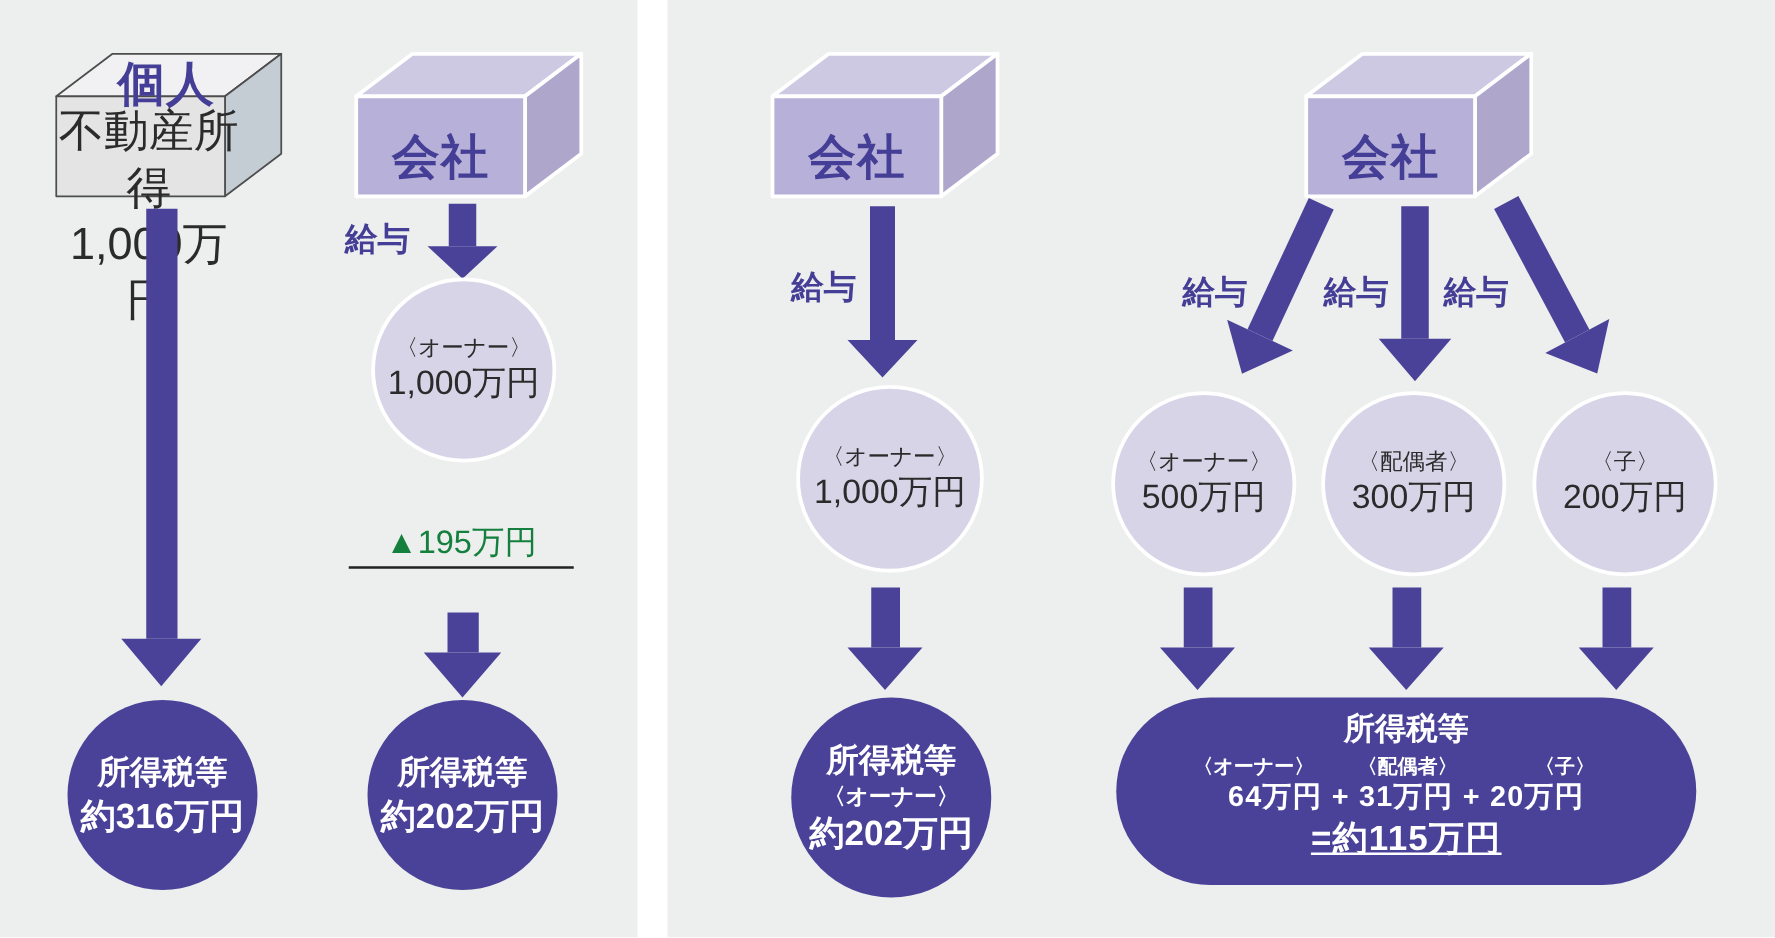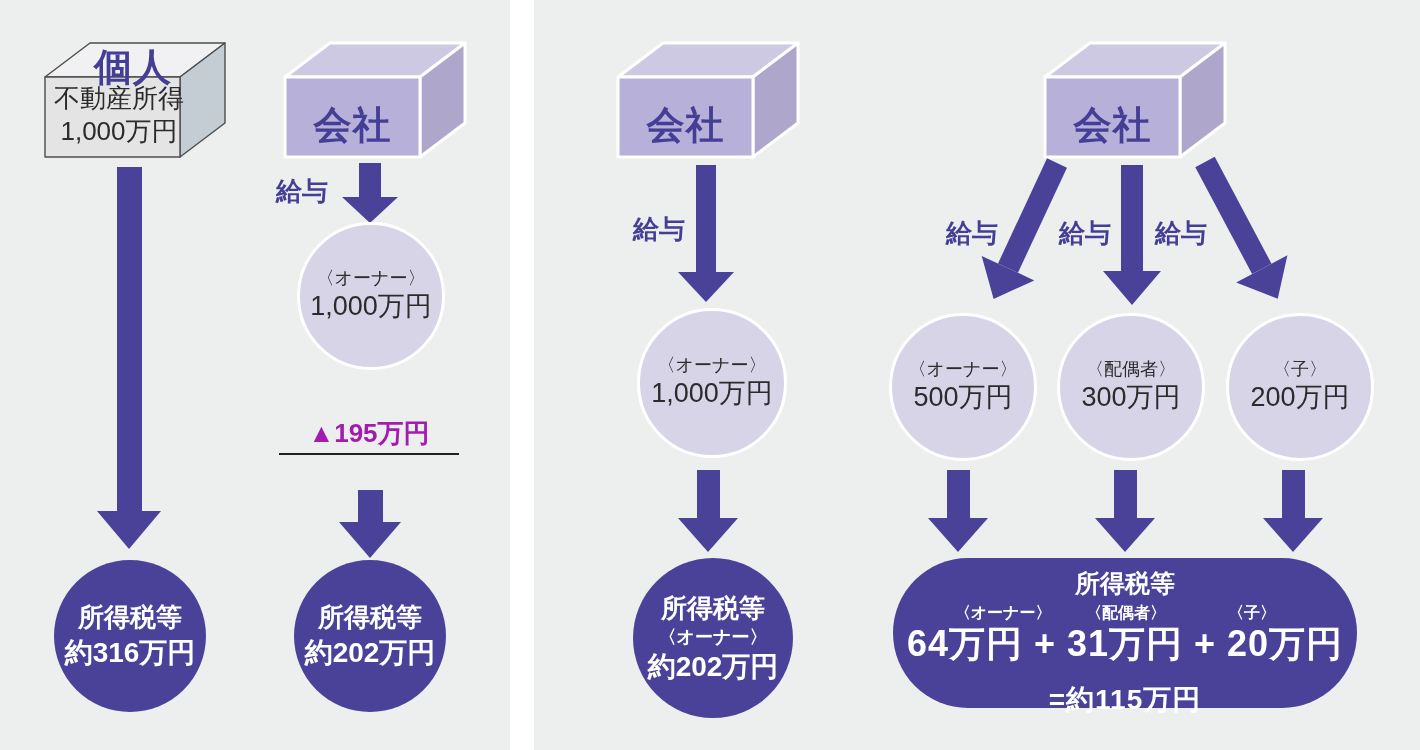--- a/index.html
+++ b/index.html
@@ -22,21 +22,21 @@
   .box3d.purple .f{fill:var(--box-front);} .box3d.purple .t{fill:var(--box-top);}
   .box3d.purple .s{fill:var(--box-side);}
   .box3d.purple polygon{stroke:#ffffff; stroke-width:3;}
   .box3d.gray .f{fill:var(--gray-front);} .box3d.gray .t{fill:var(--gray-top);}
   .box3d.gray .s{fill:var(--gray-side);}
   .box3d.gray polygon{stroke:#4d4d4d; stroke-width:1.4;}
 
   .box-label{position:absolute; width:135px; text-align:center; font-weight:bold;
     font-size:38px; color:var(--label-purple); letter-spacing:1px;}
   .box-label.topface{width:160px;}
-  .box-text{position:absolute; width:148px; text-align:center; font-size:26px;
+  .box-text{position:absolute; width:148px; text-align:center; font-size:36px;
     color:var(--ink); line-height:1.25;}
 
   
   .arrow{position:absolute; display:flex; flex-direction:column; align-items:center;
     transform-origin:50% 0;}
   .arrow .shaft{flex:1; background:var(--purple);}
   .arrow .head{width:0; height:0; border-style:solid; border-color:transparent;
     border-top-color:var(--purple); border-bottom:none;}
 
   .salary{position:absolute; font-weight:bold; font-size:26px; color:var(--label-purple);}
@@ -47,34 +47,34 @@
   .circle.light{background:var(--lavender); border:3px solid #ffffff; color:var(--ink);}
   .circle.dark{background:var(--purple); color:#ffffff; font-weight:bold;}
   .c-label{font-size:18px; line-height:1.2;}
   .c-value{font-size:27px; line-height:1.25;}
   .d-line1{font-size:26px; line-height:1.35;}
   .d-label{font-size:18px; line-height:1.3;}
   .d-line2{font-size:28px; line-height:1.3;}
 
   
   .ded-title{position:absolute; width:200px; text-align:center; font-size:26px; color:#222;}
-  .ded-row{position:absolute; width:180px; text-align:center; font-size:26px; color:#a21caf;
-    padding-bottom:2px;font-weight:bold;}
+  .ded-row{position:absolute; width:180px; text-align:center; font-size:26px; color:#15803d;
+    padding-bottom:2px;}
   .ded-row.single{border-bottom:2.5px solid #222;}
   .ded-row.double{border-bottom:6px double #222;}
 
   
   .pill{position:absolute; left:893px; top:558px; width:464px; height:150px;
     background:var(--purple); border-radius:75px; color:#ffffff; font-weight:bold;
     text-align:center;}
   .pill-title{margin-top:13px; font-size:25px; line-height:1;}
   .pill-labels{position:relative; height:20px; margin-top:7px; font-size:16px;}
   .pill-labels span{position:absolute; transform:translateX(-50%); white-space:nowrap;}
-  .pill-eq{font-size:36px; line-height:1; margin-top:3px; letter-spacing:1px;}
-  .pill-total{font-size:28px; line-height:1; margin-top:24px; letter-spacing:1px;}
+  .pill-eq{font-size:23px; line-height:1; margin-top:3px; letter-spacing:1px;}
+  .pill-total{font-size:28px; line-height:1; margin-top:8px; letter-spacing:1px;text-decoration:underline;}
 </style>
 </head>
 <body>
 
 <div id="stage">
 
   <div class="panel" id="panel-left"></div>
   <div class="panel" id="panel-right"></div>
 
   <svg class="box3d gray" style="left:43px; top:39px;" viewBox="0 0 186 122">

